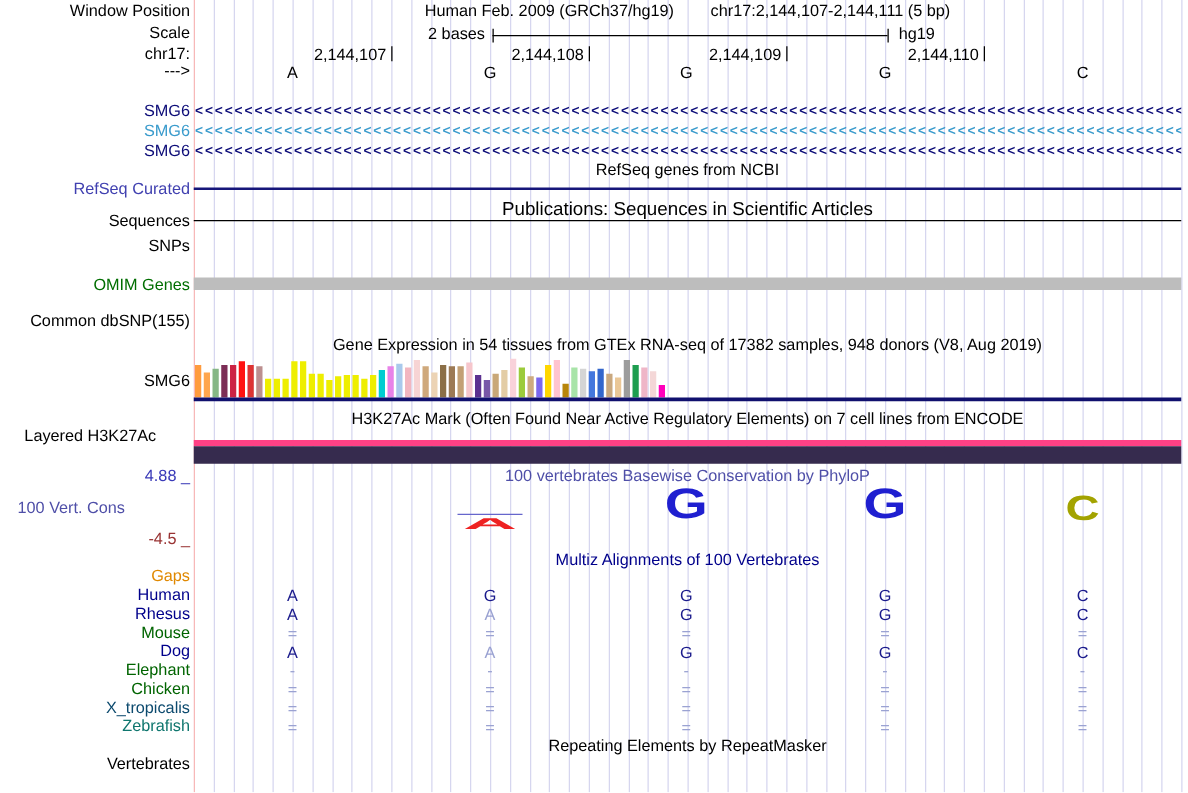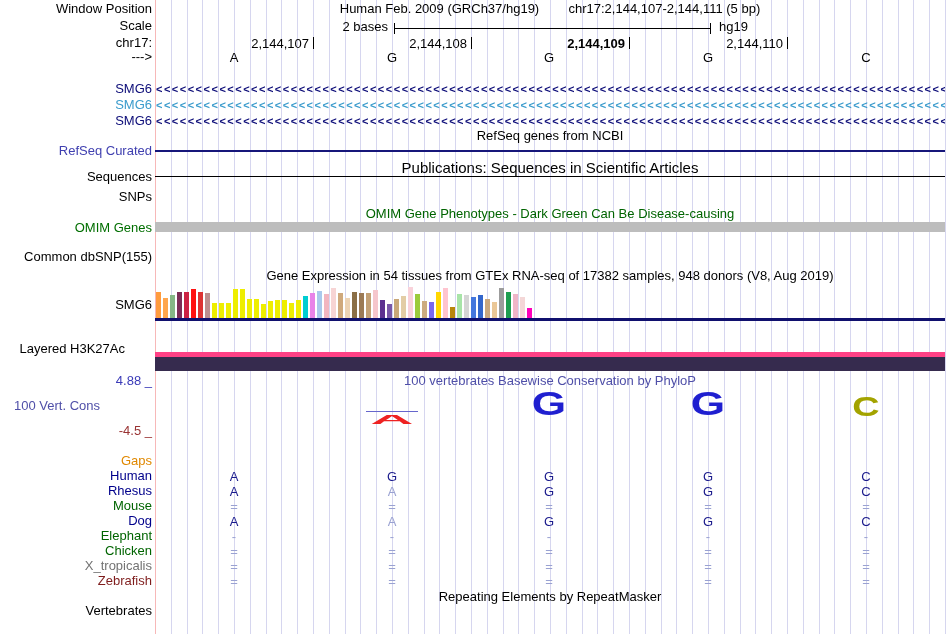--- a/index.html
+++ b/index.html
@@ -90,21 +90,21 @@
   <div class="tick" style="top:23px;left:394px;height:11px"></div>
   <div class="tick" style="top:23px;left:710px;height:11px"></div>
   <div class="coord" style="top:19px;left:719px">hg19</div>
 
   <div class="llabel" style="top:36px">chr17:</div>
   <div id="coordrow">
       <div class="coord" style="top: 36px; left: 203px; width: 106px; text-align: right;">2,144,107</div>
       <div class="tick" style="top: 37px; left: 313px; height: 12px;"></div>
       <div class="coord" style="top: 36px; left: 361px; width: 106px; text-align: right;">2,144,108</div>
       <div class="tick" style="top: 37px; left: 471px; height: 12px;"></div>
-      <div class="coord" style="top: 36px; left: 519px; width: 106px; text-align: right; font-weight: bold;">2,144,109</div>
+      <div class="coord" style="top: 36px; left: 519px; width: 106px; text-align: right;">2,144,109</div>
       <div class="tick" style="top: 37px; left: 629px; height: 12px;"></div>
       <div class="coord" style="top: 36px; left: 677px; width: 106px; text-align: right;">2,144,110</div>
       <div class="tick" style="top: 37px; left: 787px; height: 12px;"></div>
     </div>
 
   <div class="llabel" style="top:50px">---&gt;</div>
   <div id="baserow">
       <div class="base" style="top: 50px; left: 234px;">A</div>
       <div class="base" style="top: 50px; left: 392px;">G</div>
       <div class="base" style="top: 50px; left: 549px;">G</div>
@@ -124,21 +124,20 @@
   <div class="title" style="top:129px">RefSeq genes from NCBI</div>
   <div class="llabel" style="top:144px;color:#4040b0">RefSeq Curated</div>
   <div class="hline" style="top:150px;left:155px;width:790px;height:2px;background:#16167a"></div>
 
   <div class="title small" style="top:161px">Publications: Sequences in Scientific Articles</div>
   <div class="llabel" style="top:170px">Sequences</div>
   <div class="hline" style="top:176px;left:155px;width:790px;height:1px;background:#000"></div>
 
   <div class="llabel" style="top:190px">SNPs</div>
 
-  <div class="title" style="top:207px;color:#006400">OMIM Gene Phenotypes - Dark Green Can Be Disease-causing</div>
   <div class="llabel" style="top:221px;color:#006e00">OMIM Genes</div>
   <div class="hline" style="top:222px;left:155px;width:790px;height:10px;background:#bdbdbd"></div>
 
   <div class="llabel" style="top:250px">Common dbSNP(155)</div>
 
   <div class="title" style="top:269px">Gene Expression in 54 tissues from GTEx RNA-seq of 17382 samples, 948 donors (V8, Aug 2019)</div>
   <div class="llabel" style="top:298px">SMG6</div>
   <div id="gtexbars">
       <div class="gbar" style="left: 156px; top: 292px; height: 26px; background: rgb(255, 155, 61);"></div>
       <div class="gbar" style="left: 163px; top: 298px; height: 20px; background: rgb(255, 166, 77);"></div>
@@ -190,36 +189,38 @@
       <div class="gbar" style="left: 485px; top: 299px; height: 19px; background: rgb(201, 168, 127);"></div>
       <div class="gbar" style="left: 492px; top: 302px; height: 16px; background: rgb(234, 199, 151);"></div>
       <div class="gbar" style="left: 499px; top: 288px; height: 30px; background: rgb(156, 156, 156);"></div>
       <div class="gbar" style="left: 506px; top: 292px; height: 26px; background: rgb(30, 158, 80);"></div>
       <div class="gbar" style="left: 513px; top: 294px; height: 24px; background: rgb(239, 182, 200);"></div>
       <div class="gbar" style="left: 520px; top: 297px; height: 21px; background: rgb(244, 215, 215);"></div>
       <div class="gbar" style="left: 527px; top: 308px; height: 10px; background: rgb(255, 0, 187);"></div>
     </div>
   <div class="hline" style="top:318px;left:155px;width:790px;height:3px;background:#10106e"></div>
 
+  <div class="title" style="top:328px">H3K27Ac Mark (Often Found Near Active Regulatory Elements) on 7 cell lines from ENCODE</div>
   <div class="llabel" style="top:342px;right:825px">Layered H3K27Ac</div>
   <div class="hline" style="top:352px;left:155px;width:790px;height:5px;background:#ff4185"></div>
   <div class="hline" style="top:357px;left:155px;width:790px;height:14px;background:#362b4e"></div>
 
   <div class="title" style="top:374px;color:#4f4fa8">100 vertebrates Basewise Conservation by PhyloP</div>
   <div class="llabel" style="top:374px;color:#3a3ab8">4.88 _</div>
   <div class="llabel" style="top:399px;right:850px;color:#4f4fa8">100 Vert. Cons</div>
   <div class="llabel" style="top:424px;color:#993333">-4.5 _</div>
   <div id="conslayer">
       <div class="consletter" style="left: 392px; top: 396px; font-size: 30px; color: rgb(238, 34, 34); transform: translateX(-50%) scale(2, 0.42); transform-origin: center bottom;">A</div>
       <div class="hline" style="left: 366px; top: 411px; width: 52px; height: 1px; background: rgb(102, 102, 204);"></div>
       <div class="consletter" style="left: 549px; top: 386px; font-size: 34px; color: rgb(31, 31, 208); transform: translateX(-50%) scale(1.3, 1);">G</div>
       <div class="consletter" style="left: 708px; top: 386px; font-size: 34px; color: rgb(31, 31, 208); transform: translateX(-50%) scale(1.3, 1);">G</div>
       <div class="consletter" style="left: 866px; top: 393px; font-size: 28px; color: rgb(163, 163, 0); transform: translateX(-50%) scale(1.35, 1);">C</div>
     </div>
 
+  <div class="title" style="top:441px;color:#00008b">Multiz Alignments of 100 Vertebrates</div>
   <div class="llabel" style="top:454px;color:#e08800">Gaps</div>
   <div id="multiz">
       <div class="llabel" style="top: 469px; color: rgb(0, 0, 139);">Human</div>
       <div class="mcell" style="top: 469px; left: 234px; color: rgb(26, 26, 140);">A</div>
       <div class="mcell" style="top: 469px; left: 392px; color: rgb(26, 26, 140);">G</div>
       <div class="mcell" style="top: 469px; left: 549px; color: rgb(26, 26, 140);">G</div>
       <div class="mcell" style="top: 469px; left: 708px; color: rgb(26, 26, 140);">G</div>
       <div class="mcell" style="top: 469px; left: 866px; color: rgb(26, 26, 140);">C</div>
       <div class="llabel" style="top: 484px; color: rgb(0, 0, 139);">Rhesus</div>
       <div class="mcell" style="top: 484px; left: 234px; color: rgb(26, 26, 140);">A</div>
@@ -244,27 +245,27 @@
       <div class="mcell" style="top: 529px; left: 392px; color: rgb(154, 162, 210);">-</div>
       <div class="mcell" style="top: 529px; left: 549px; color: rgb(154, 162, 210);">-</div>
       <div class="mcell" style="top: 529px; left: 708px; color: rgb(154, 162, 210);">-</div>
       <div class="mcell" style="top: 529px; left: 866px; color: rgb(154, 162, 210);">-</div>
       <div class="llabel" style="top: 544px; color: rgb(0, 100, 0);">Chicken</div>
       <div class="mcell" style="top: 544px; left: 234px; color: rgb(154, 162, 210);">=</div>
       <div class="mcell" style="top: 544px; left: 392px; color: rgb(154, 162, 210);">=</div>
       <div class="mcell" style="top: 544px; left: 549px; color: rgb(154, 162, 210);">=</div>
       <div class="mcell" style="top: 544px; left: 708px; color: rgb(154, 162, 210);">=</div>
       <div class="mcell" style="top: 544px; left: 866px; color: rgb(154, 162, 210);">=</div>
-      <div class="llabel" style="top: 559px; color: #737373;">X_tropicalis</div>
+      <div class="llabel" style="top: 559px; color: #0c4a6e;">X_tropicalis</div>
       <div class="mcell" style="top: 559px; left: 234px; color: rgb(154, 162, 210);">=</div>
       <div class="mcell" style="top: 559px; left: 392px; color: rgb(154, 162, 210);">=</div>
       <div class="mcell" style="top: 559px; left: 549px; color: rgb(154, 162, 210);">=</div>
       <div class="mcell" style="top: 559px; left: 708px; color: rgb(154, 162, 210);">=</div>
       <div class="mcell" style="top: 559px; left: 866px; color: rgb(154, 162, 210);">=</div>
-      <div class="llabel" style="top: 574px; color: #7f1d1d;">Zebrafish</div>
+      <div class="llabel" style="top: 574px; color: #0f766e;">Zebrafish</div>
       <div class="mcell" style="top: 574px; left: 234px; color: rgb(154, 162, 210);">=</div>
       <div class="mcell" style="top: 574px; left: 392px; color: rgb(154, 162, 210);">=</div>
       <div class="mcell" style="top: 574px; left: 549px; color: rgb(154, 162, 210);">=</div>
       <div class="mcell" style="top: 574px; left: 708px; color: rgb(154, 162, 210);">=</div>
       <div class="mcell" style="top: 574px; left: 866px; color: rgb(154, 162, 210);">=</div>
     </div>
 
   <div class="title" style="top:590px">Repeating Elements by RepeatMasker</div>
   <div class="llabel" style="top:604px">Vertebrates</div>
 </div>

